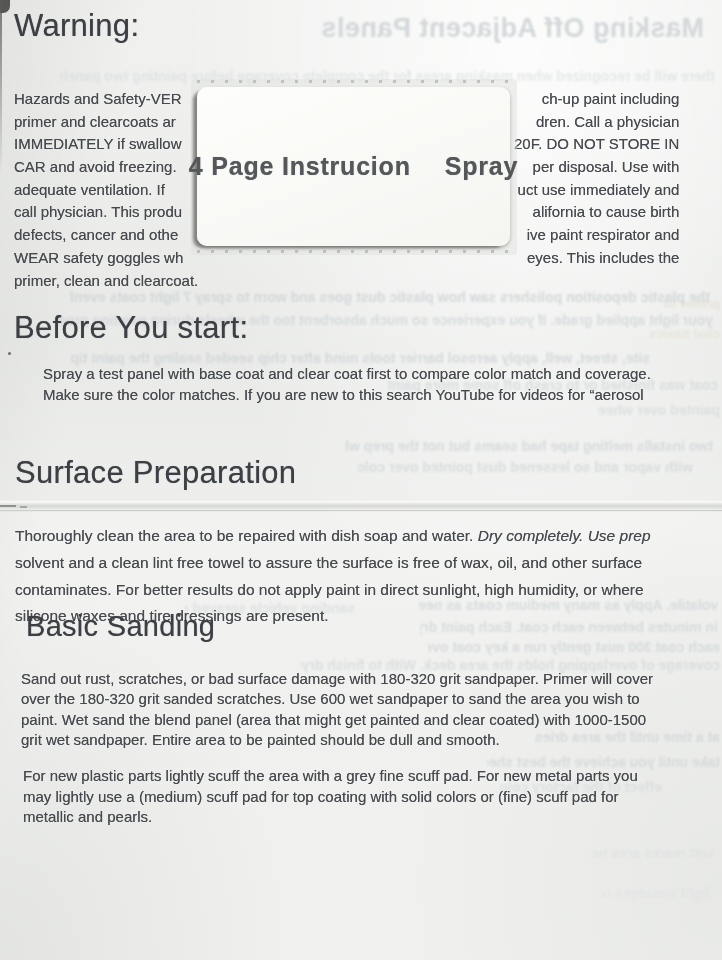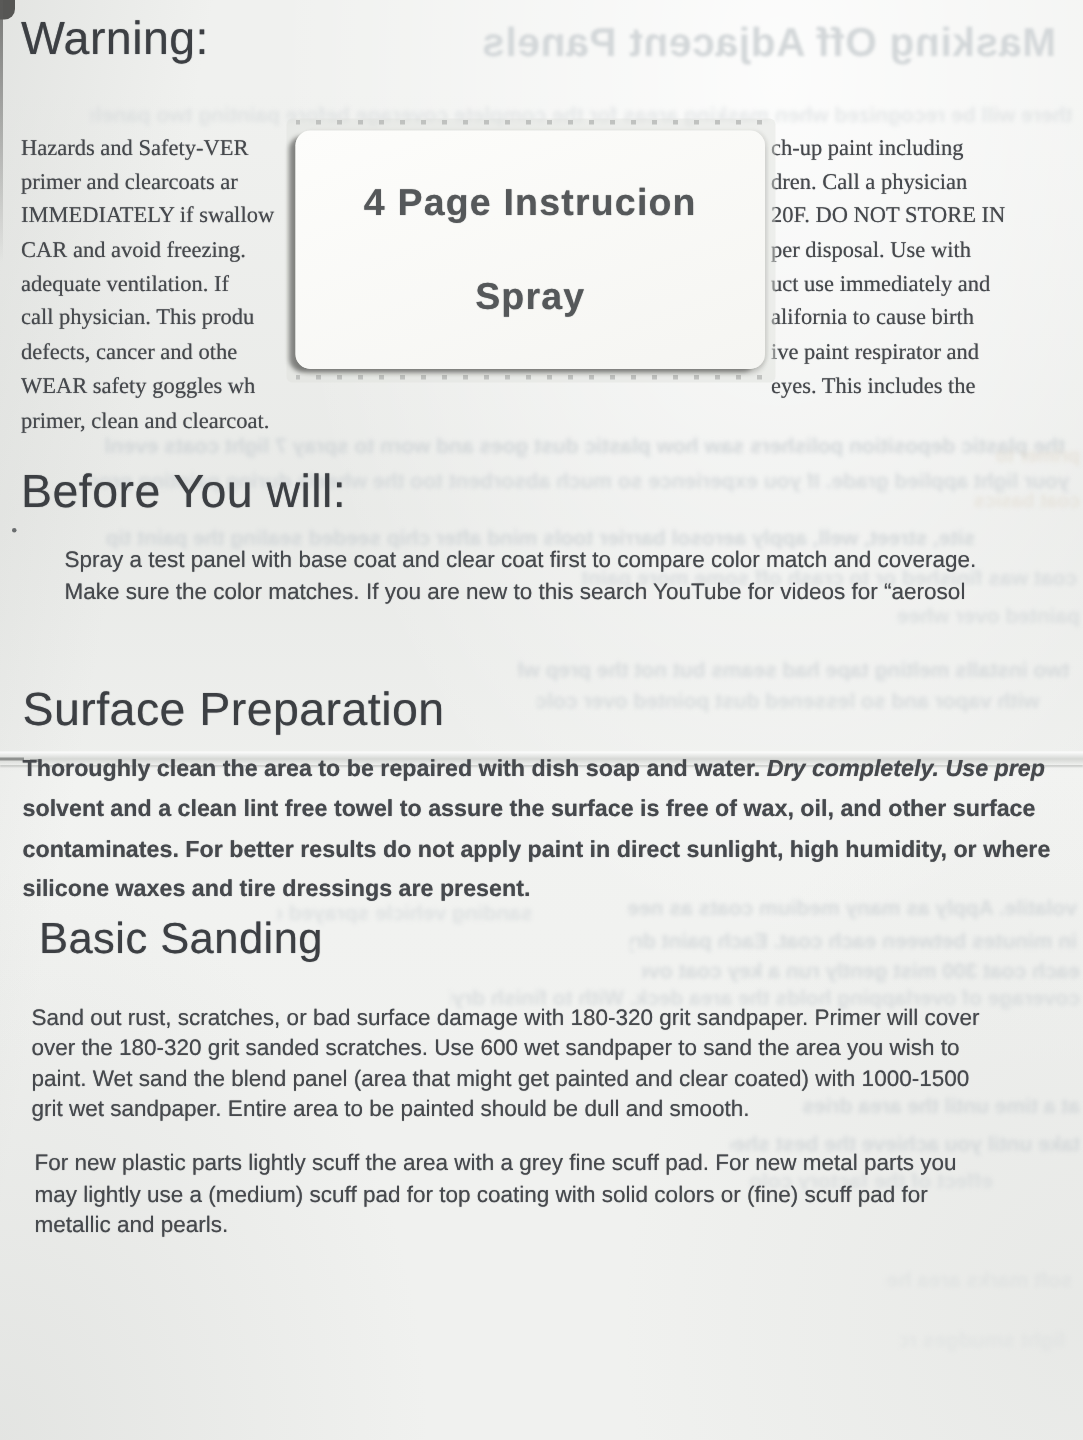--- a/index.html
+++ b/index.html
@@ -44,21 +44,21 @@
     text-shadow:0 0 .7px rgba(60,63,67,.65);
   }
   
   .par{
     position:absolute;
     color:#46494d;
     font-size:15px;
     text-shadow:0 0 .6px rgba(70,73,77,.7);
   }
   .bl{white-space:nowrap;}
-  .lh23 .bl{line-height:22.7px;height:22.7px;font-family:Liberation Serif, serif;}
+  .lh23 .bl{line-height:22.7px;height:22.7px;}
   .lh21 .bl{line-height:20.6px;height:20.6px;}
   .lh27 .bl{line-height:26.8px;height:26.8px;}
   .lh20 .bl{line-height:20.3px;height:20.3px;}
   .ital{font-style:italic;}
 
   .stray-dot{
     position:absolute;left:8px;top:352px;width:3px;height:3px;border-radius:50%;
     background:#55585b;opacity:.85;
   }
 
@@ -90,31 +90,31 @@
     position:absolute;left:6px;right:6px;height:3px;opacity:.75;
     background:repeating-linear-gradient(90deg,#b2b4b2 0 3px, rgba(0,0,0,0) 3px 14px);
   }
   .perf-top{top:1px;}
   .perf-bottom{bottom:2px;}
   .label{
     position:absolute;left:6px;top:8px;width:313px;height:159px;
     background:linear-gradient(160deg,#fdfdfb, #f5f5f2);
     border-radius:10px;
     box-shadow:-5px 3px 3px -1px rgba(58,58,56,.55), 0 3px 3px rgba(90,90,88,.22), 2px 0 2px rgba(120,120,118,.12);
-    display:flex;flex-direction:column;align-items:center;justify-content:center;gap:34px;
+    display:flex;flex-direction:row;align-items:center;justify-content:center;gap:34px;
   }
   .label-line{
     font-size:25px;font-weight:700;color:#55585a;letter-spacing:.8px;white-space:nowrap;
     text-shadow:0 0 .7px rgba(80,83,85,.7);
   }
 
   
   .warn-col{position:absolute;top:88px;}
   .warn-left{left:14px;}
-  .warn-right{left:514px;}
+  .warn-right{left:514px;text-align:right;}
 </style>
 </head>
 <body>
 
 <div class="page">
 
   <div class="shade shade-mid"></div>
   <div class="shade shade-top-right"></div>
   <div class="shade shade-left"></div>
   <div class="shade shade-bottom"></div>
@@ -169,32 +169,32 @@
   <div class="sticker">
     <div class="sticker-backing"></div>
     <div class="perf perf-top"></div>
     <div class="perf perf-bottom"></div>
     <div class="label">
       <div class="label-line">4 Page Instrucion</div>
       <div class="label-line">Spray</div>
     </div>
   </div>
 
-  <div class="h" style="left:14px;top:311px;">Before You will:</div>
+  <div class="h" style="left:14px;top:311px;">Before You start:</div>
   <div class="stray-dot"></div>
   <div class="par lh21" style="left:15px;top:364px;margin-left:28px;">
     <div class="bl">Spray a test panel with base coat and clear coat first to compare color match and coverage.</div>
     <div class="bl">Make sure the color matches.  If you are new to this search YouTube for videos for “aerosol</div>
   </div>
 
   <div class="h" style="left:15px;top:456px;">Surface Preparation</div>
   <div class="fold"></div>
   <div class="fold-dash1"></div>
   <div class="fold-dash2"></div>
-  <div class="par lh27" style="left:15px;top:500px;font-size:15.5px;font-weight:bold;">
+  <div class="par lh27" style="left:15px;top:523px;font-size:15.5px;">
     <div class="bl"><span>Thoroughly clean the area to be repaired with dish soap and water.  </span><span class="ital">Dry completely. Use prep</span></div>
     <div class="bl">solvent and a clean lint free towel to assure the surface is free of wax, oil, and other surface</div>
     <div class="bl">contaminates. For better results do not apply paint in direct sunlight, high humidity, or where</div>
     <div class="bl">silicone waxes and tire dressings are present.</div>
   </div>
 
   <div class="h" style="left:26px;top:611px;font-size:29px;">Basic Sanding</div>
   <div class="par lh20" style="left:21px;top:669px;">
     <div class="bl">Sand out rust, scratches, or bad surface damage with 180-320 grit sandpaper. Primer will cover</div>
     <div class="bl">over the 180-320 grit sanded scratches. Use 600 wet sandpaper to sand the area you wish to</div>

